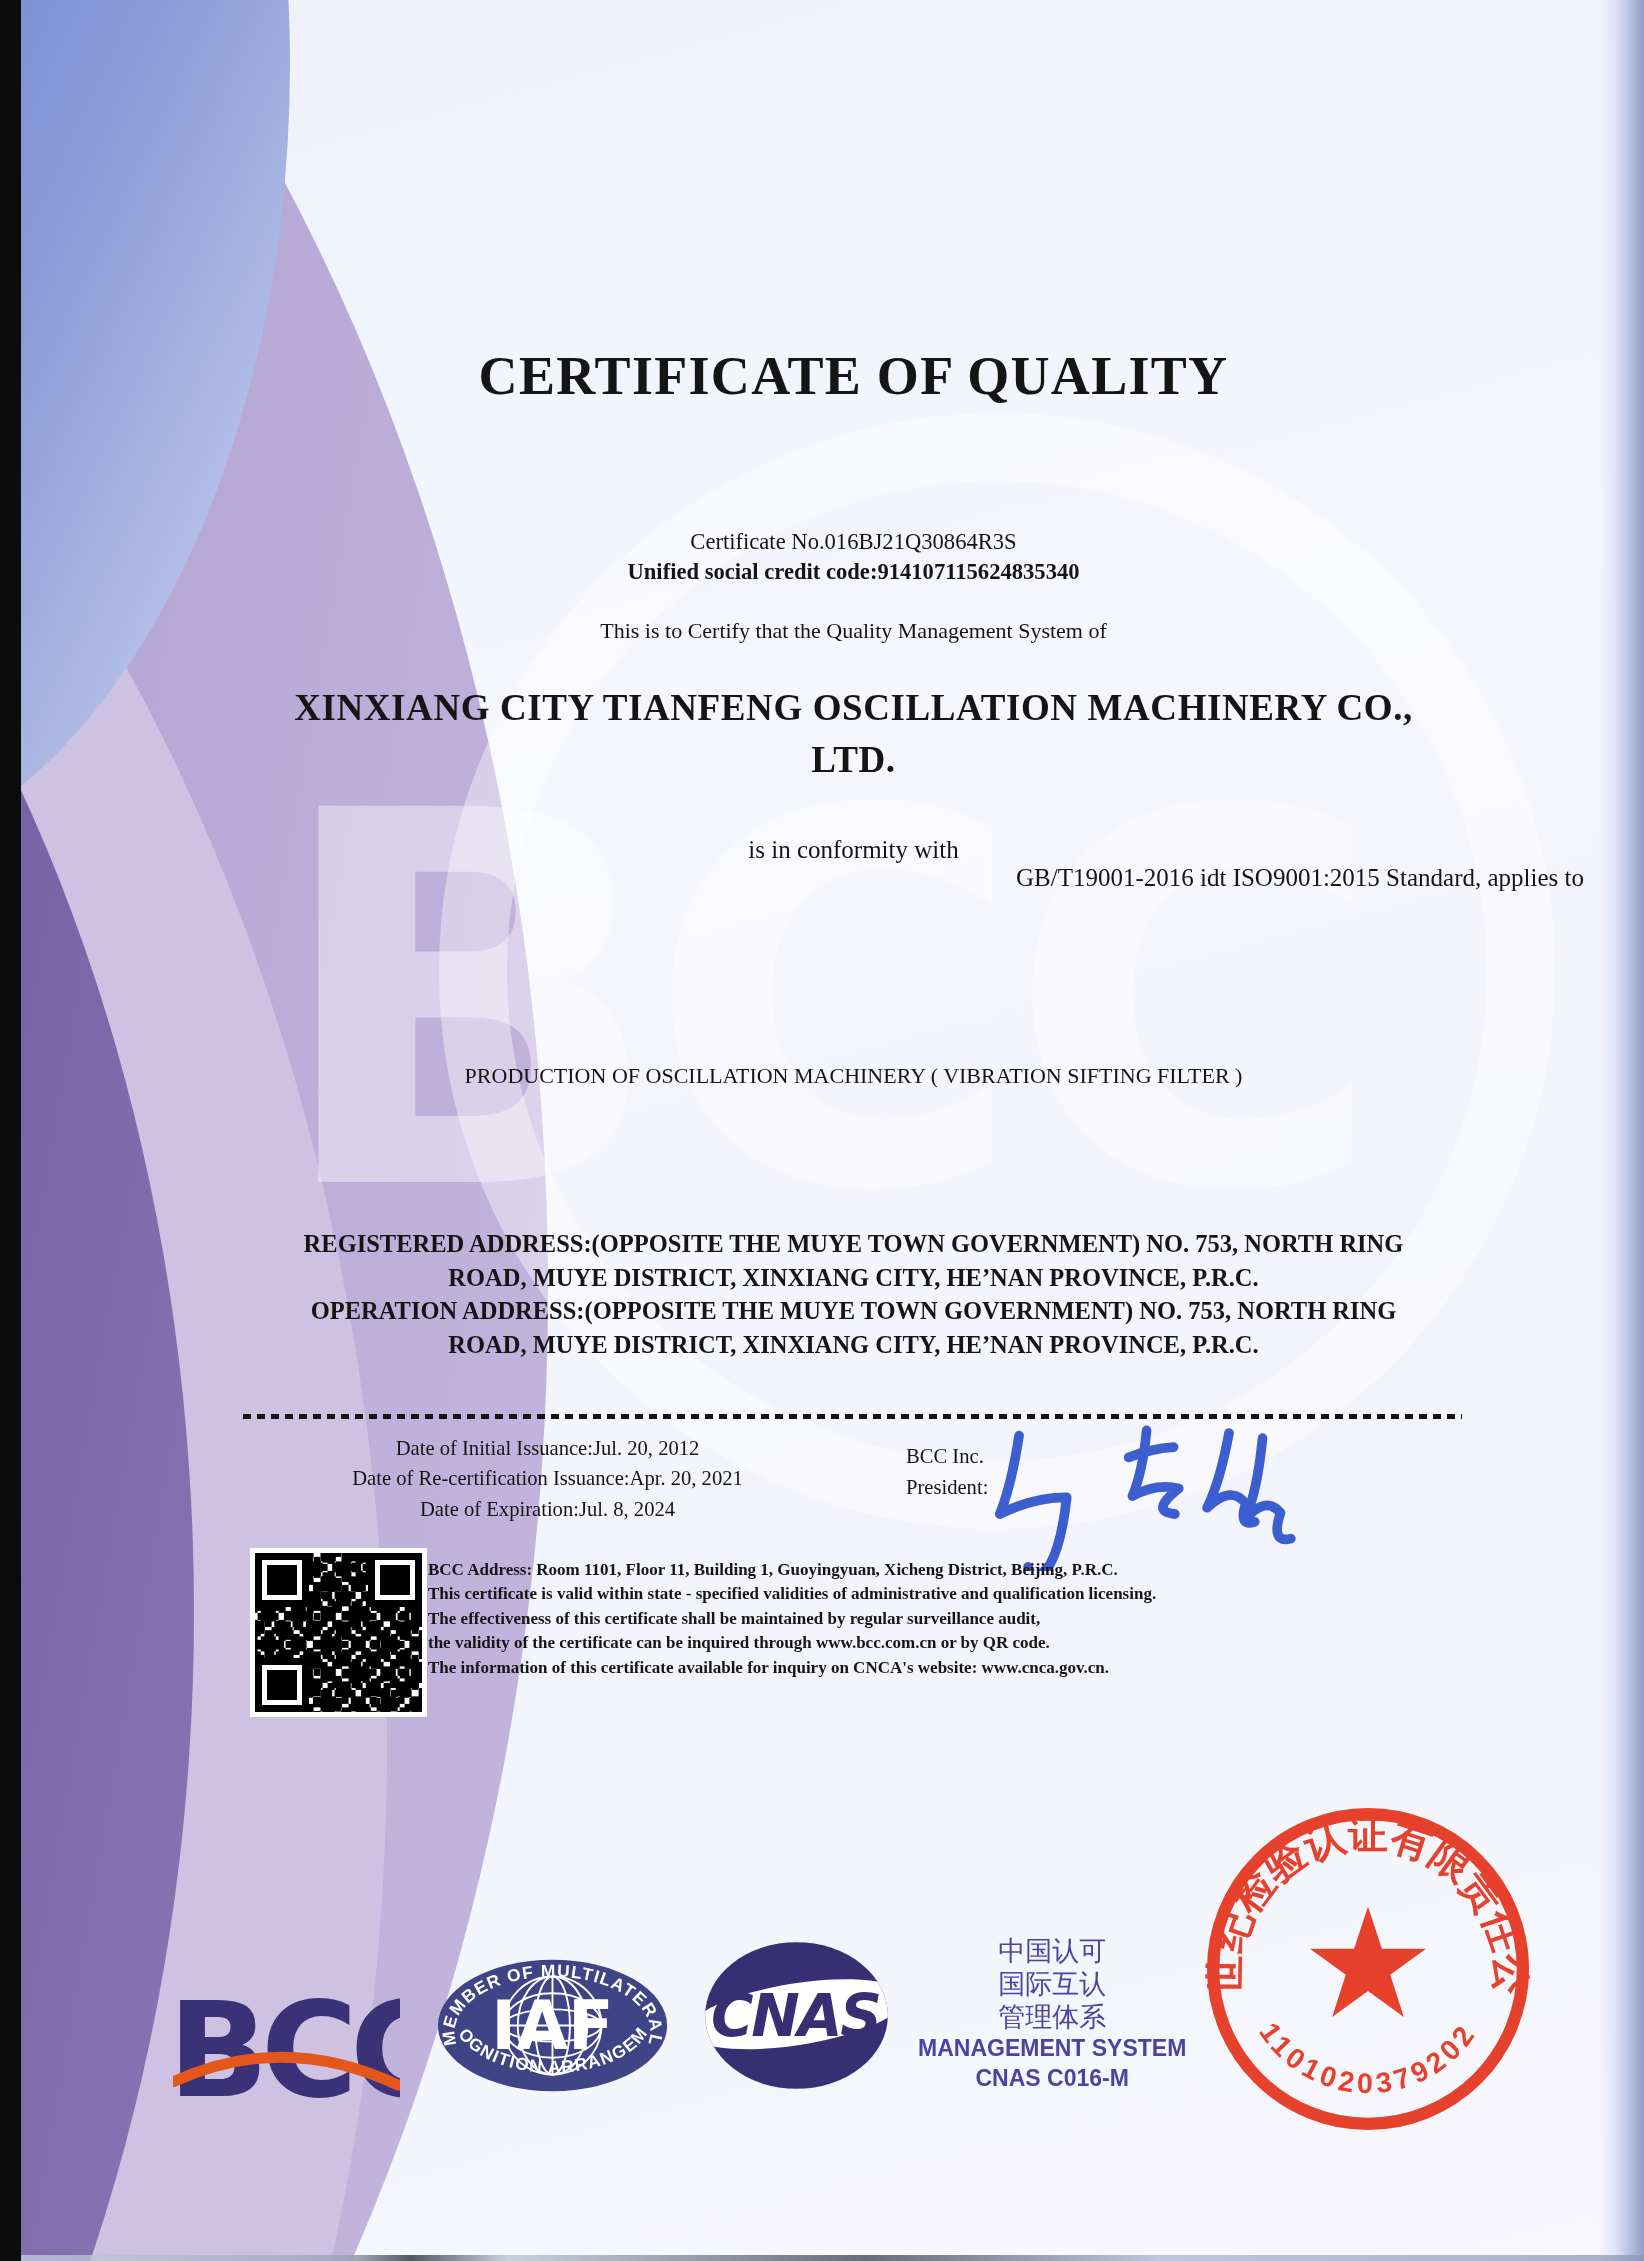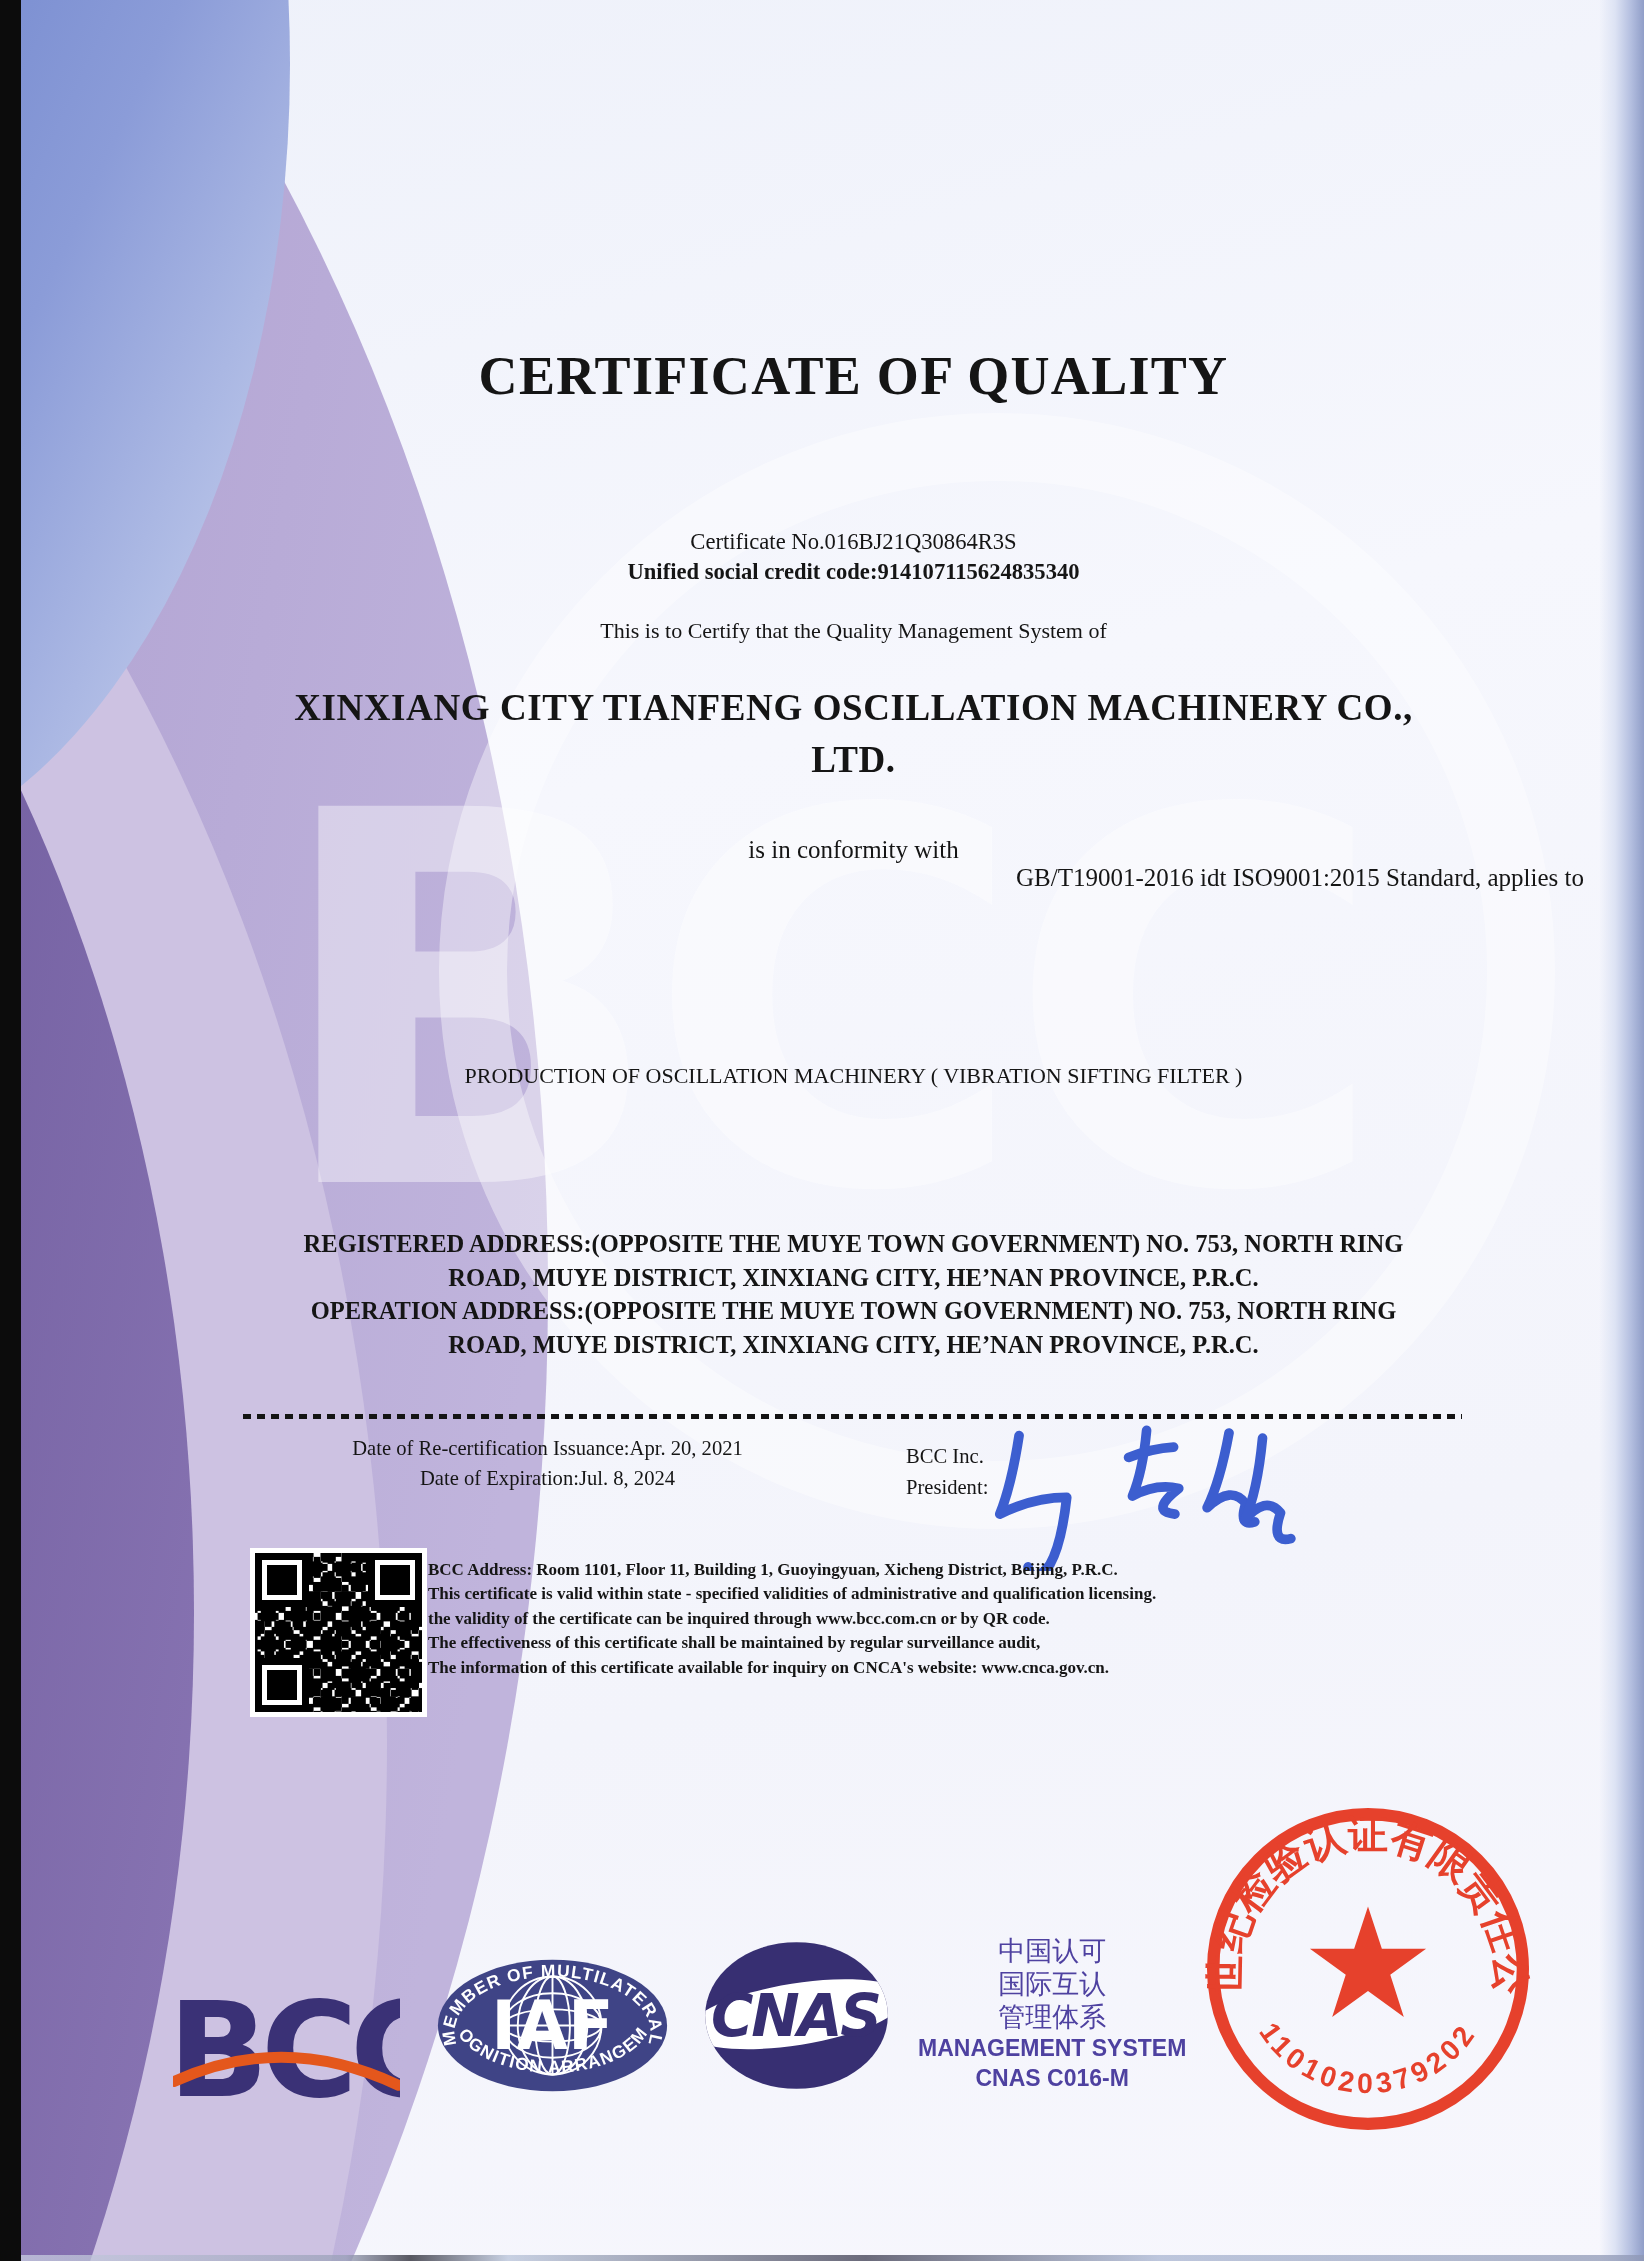--- a/index.html
+++ b/index.html
@@ -84,20 +84,21 @@
   <div class="abs ctr addresses">
     <div>REGISTERED ADDRESS:(OPPOSITE THE MUYE TOWN GOVERNMENT) NO. 753, NORTH RING</div>
     <div>ROAD, MUYE DISTRICT, XINXIANG CITY, HE’NAN PROVINCE, P.R.C.</div>
     <div>OPERATION ADDRESS:(OPPOSITE THE MUYE TOWN GOVERNMENT) NO. 753, NORTH RING</div>
     <div>ROAD, MUYE DISTRICT, XINXIANG CITY, HE’NAN PROVINCE, P.R.C.</div>
   </div>
 
   <div class="abs dashline"></div>
 
   <div class="abs dates">
+    <div>Date of Initial Issuance:Jul. 20, 2012</div>
     <div>Date of Re-certification Issuance:Apr. 20, 2021</div>
     <div>Date of Expiration:Jul. 8, 2024</div>
   </div>
 
   <div class="abs issuer">
     <div>BCC Inc.</div>
     <div>President:</div>
   </div>
 
   <svg class="abs sig" width="322" height="155" viewBox="0 0 500 240">
@@ -114,22 +115,22 @@
     <div class="qr-inner">
       <div class="finder f-tl"></div>
       <div class="finder f-tr"></div>
       <div class="finder f-bl"></div>
     </div>
   </div>
 
   <div class="abs footnote">
     <div>BCC Address: Room 1101, Floor 11, Building 1, Guoyingyuan, Xicheng District, Beijing, P.R.C.</div>
     <div>This certificate is valid within state - specified validities of administrative and qualification licensing.</div>
+    <div>The effectiveness of this certificate shall be maintained by regular surveillance audit,</div>
     <div>the validity of the certificate can be inquired through www.bcc.com.cn or by QR code.</div>
-    <div>The effectiveness of this certificate shall be maintained by regular surveillance audit,</div>
     <div>The information of this certificate available for inquiry on CNCA's website: www.cnca.gov.cn.</div>
   </div>
 
   <svg class="abs logo-bcc" width="227" height="148" viewBox="0 0 352 230">
     <text x="-8" y="192" font-family="DejaVu Sans, sans-serif" font-weight="700" font-size="205" letter-spacing="-12" fill="#3a3176">BCC</text>
     <path d="M2,170 Q172,92 350,176" fill="none" stroke="#e4571c" stroke-width="17" stroke-linecap="round"></path>
   </svg>
 
   <svg class="abs logo-iaf" width="233" height="137" viewBox="0 0 362 212">
     <ellipse cx="181" cy="106" rx="178" ry="102" fill="#3f4486"></ellipse>

